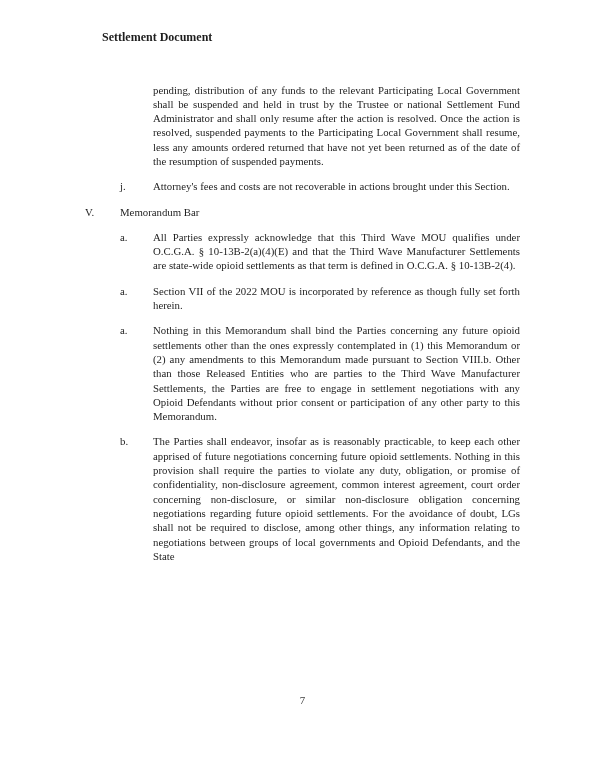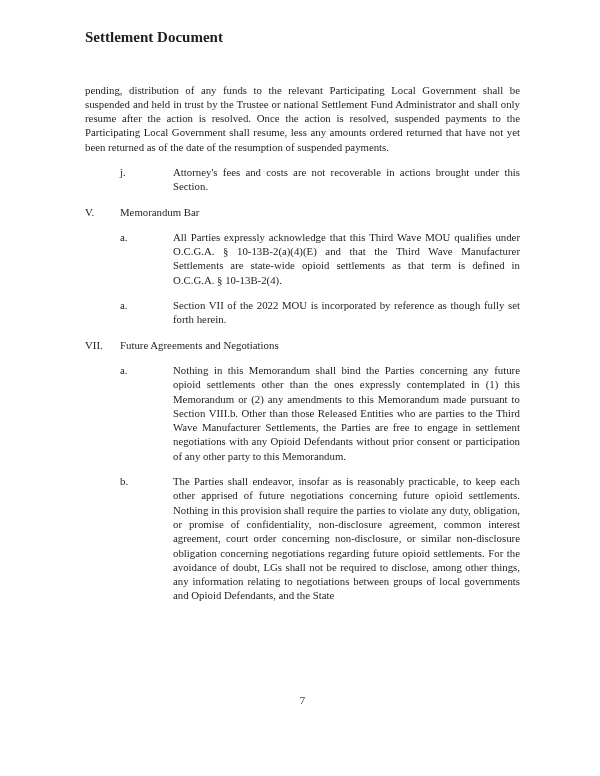--- a/index.html
+++ b/index.html
@@ -16,48 +16,48 @@
   .content {
     position: absolute;
     left: 85px;
     top: 29px;
     width: 435px;
     font-size: 10.8px;
     line-height: 14.3px;
   }
   .doc-header {
     font-weight: bold;
-    font-size: 15px;
+    font-size: 12px;
     line-height: 17.5px;
     margin-bottom: 36px;
-    margin-left: 0;
+    margin-left: 17px;
   }
   p { margin: 0; }
   .block { margin-bottom: 11px; }
   .carryover {
+    margin-left: 68px;
     text-align: justify;
   }
   .section-row { display: flex; }
   .roman {
     flex: 0 0 35px;
     width: 35px;
   }
   .section-title { flex: 1; }
   .subitem {
     display: flex;
     margin-left: 35px;
   }
   .letter {
     flex: 0 0 33px;
     width: 33px;
   }
   .subitem-text {
     flex: 1;
     text-align: justify;
-    margin-left: 20px;
   }
   .page-footer {
     position: absolute;
     top: 694px;
     left: 85px;
     width: 435px;
     text-align: center;
     font-size: 10.8px;
     color: #3d3d3d;
   }
@@ -88,24 +88,20 @@
       <span class="letter">a.</span>
       <p class="subitem-text">All Parties expressly acknowledge that this Third Wave MOU qualifies under O.C.G.A. § 10-13B-2(a)(4)(E) and that the Third Wave Manufacturer Settlements are state-wide opioid settlements as that term is defined in O.C.G.A. § 10-13B-2(4).</p>
     </div>
 
 
     <div class="block subitem">
       <span class="letter">a.</span>
       <p class="subitem-text">Section VII of the 2022 MOU is incorporated by reference as though fully set forth herein.</p>
     </div>
 
-    <div class="block section-row">
-      <span class="roman">VII.</span>
-      <span class="section-title">Future Agreements and Negotiations</span>
-    </div>
 
     <div class="block subitem">
       <span class="letter">a.</span>
       <p class="subitem-text">Nothing in this Memorandum shall bind the Parties concerning any future opioid settlements other than the ones expressly contemplated in (1) this Memorandum or (2) any amendments to this Memorandum made pursuant to Section VIII.b. Other than those Released Entities who are parties to the Third Wave Manufacturer Settlements, the Parties are free to engage in settlement negotiations with any Opioid Defendants without prior consent or participation of any other party to this Memorandum.</p>
     </div>
 
     <div class="block subitem">
       <span class="letter">b.</span>
       <p class="subitem-text">The Parties shall endeavor, insofar as is reasonably practicable, to keep each other apprised of future negotiations concerning future opioid settlements. Nothing in this provision shall require the parties to violate any duty, obligation, or promise of confidentiality, non-disclosure agreement, common interest agreement, court order concerning non-disclosure, or similar non-disclosure obligation concerning negotiations regarding future opioid settlements. For the avoidance of doubt, LGs shall not be required to disclose, among other things, any information relating to negotiations between groups of local governments and Opioid Defendants, and the State</p>
     </div>

